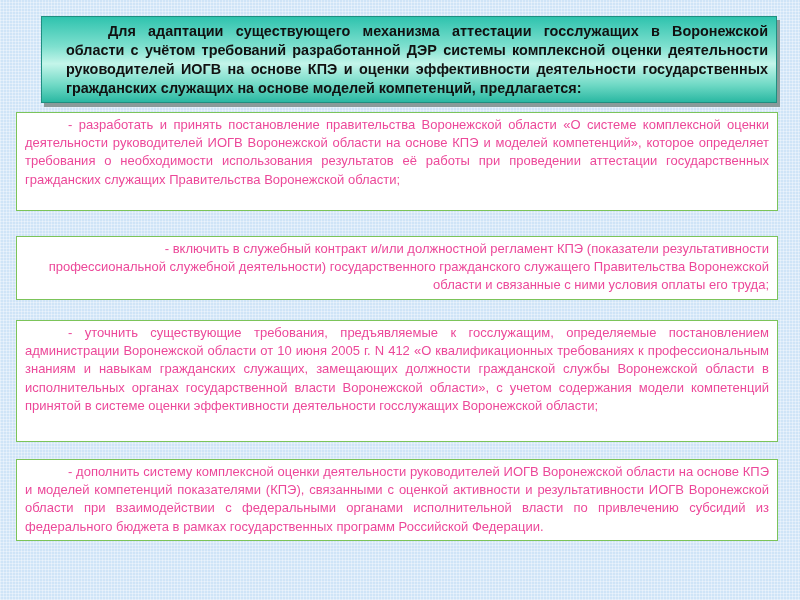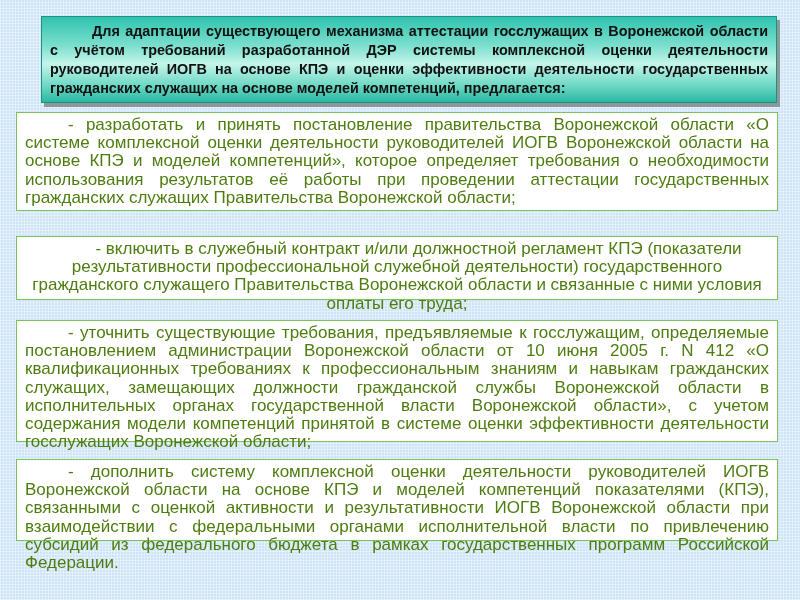--- a/index.html
+++ b/index.html
@@ -10,36 +10,36 @@
       repeating-linear-gradient(0deg, rgba(255,255,255,0.35) 0px, rgba(255,255,255,0.35) 1px, transparent 1px, transparent 3px),
       repeating-linear-gradient(90deg, rgba(255,255,255,0.35) 0px, rgba(255,255,255,0.35) 1px, transparent 1px, transparent 3px);
     font-family: "Liberation Sans", sans-serif;
   }
   .header-box {
     position: absolute; left: 41px; top: 16px; width: 736px; height: 87px;
     box-sizing: border-box;
     background: linear-gradient(180deg, #2fc3ae 0%, #7fe0cf 35%, #c4f5ea 55%, #6fd9c5 80%, #2ab8a2 100%);
     border: 1px solid #1f8f80;
     box-shadow: 3px 4px 0 #8a9a9a;
-    padding: 5px 8px 0 8px;
+    padding: 5px 8px 0 24px;
   }
   .header-text {
     margin: 0; font-weight: bold; font-size: 14.4px; line-height: 19px;
     color: #111; text-align: justify; text-indent: 42px;
   }
   .item-box {
     position: absolute; left: 16px; width: 762px; box-sizing: border-box;
     background: #ffffff; border: 1px solid #7cc45a;
     padding: 3px 8px 0 8px;
   }
   .item-text {
-    margin: 0; font-size: 17px; line-height: 18.2px; color: #4d7c0f;
+    margin: 0; font-size: 13px; line-height: 18.2px; color: #ec4899;
     text-align: justify; text-indent: 43px;
   }
-  .item-text.left { text-align: center; }
+  .item-text.left { text-align: right; }
   #item-1 { top: 112px; height: 99px; }
   #item-2 { top: 236px; height: 64px; }
   #item-3 { top: 320px; height: 122px; }
   #item-4 { top: 459px; height: 82px; }
 </style>
 </head>
 <body>
 
 <div class="header-box">
   <p class="header-text">Для адаптации существующего механизма аттестации госслужащих в Воронежской области с учётом требований разработанной ДЭР системы комплексной оценки деятельности руководителей ИОГВ на основе КПЭ и оценки эффективности деятельности государственных гражданских служащих на основе моделей компетенций, предлагается:</p>

